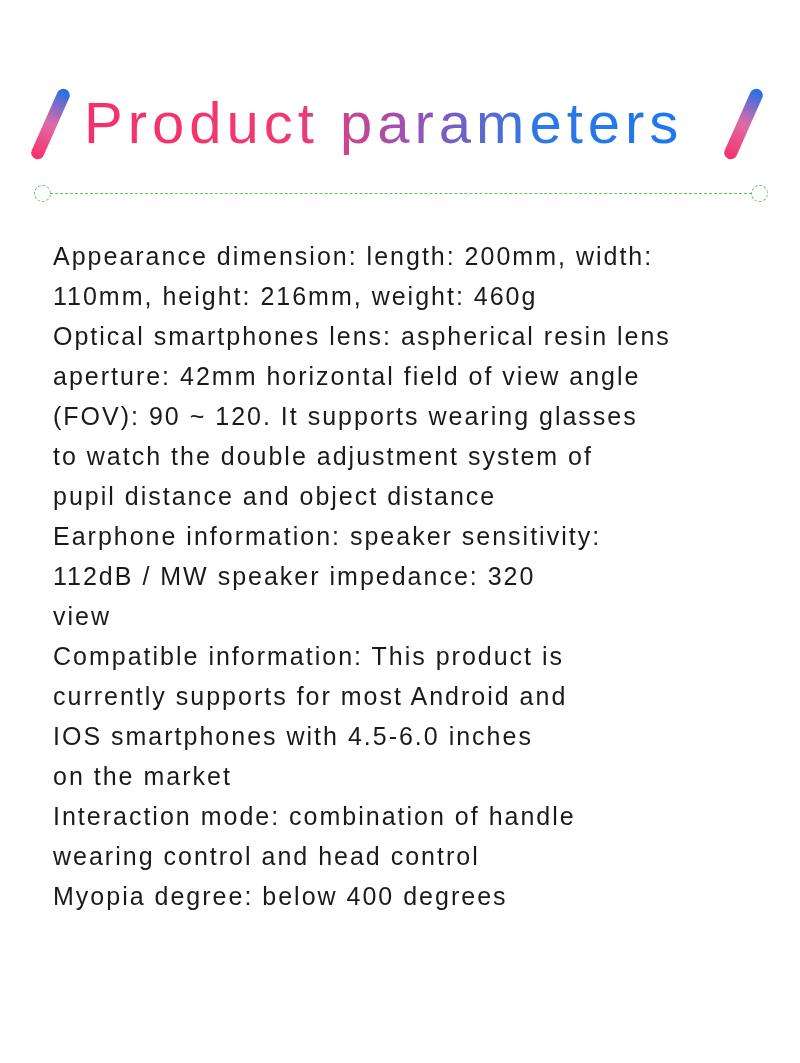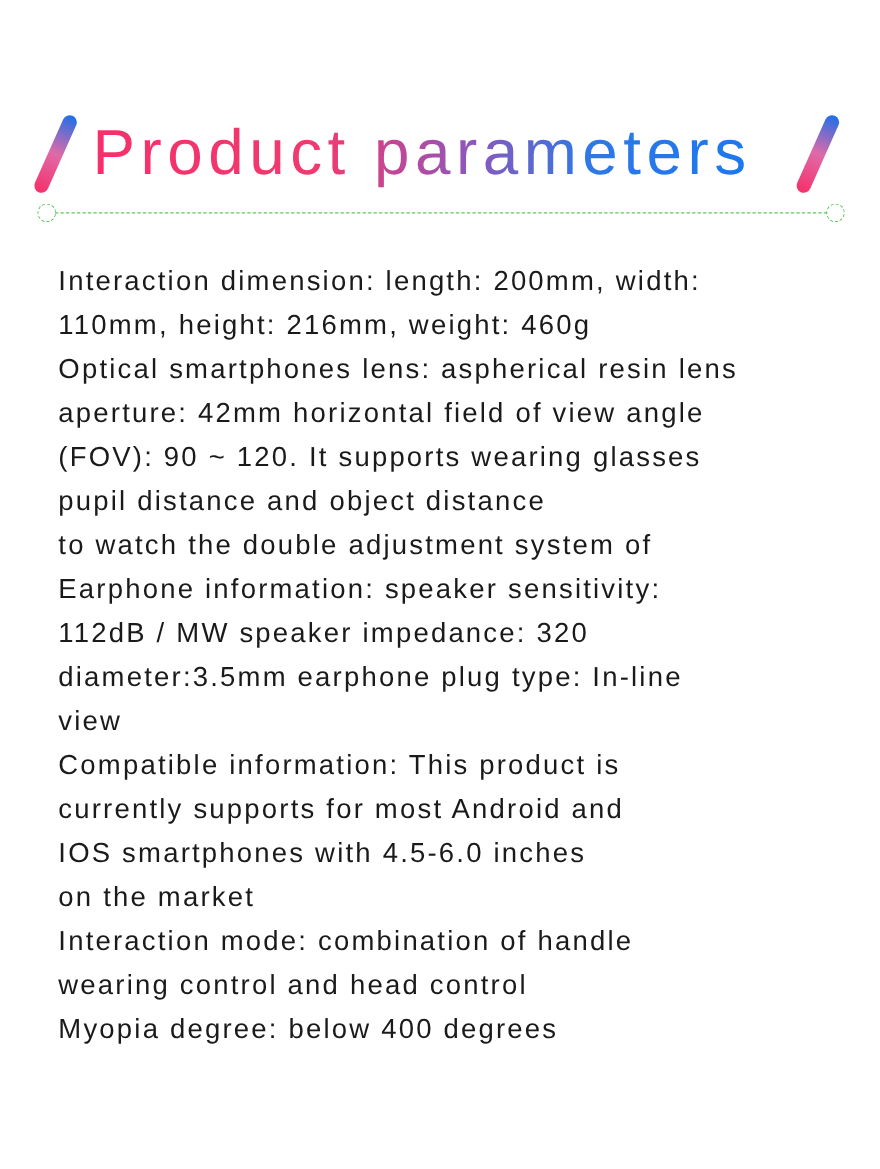--- a/index.html
+++ b/index.html
@@ -1,17 +1,17 @@
 <!DOCTYPE html>
 <html><head>
 <meta charset="utf-8">
 <style>
   html, body { margin: 0; padding: 0; background: #ffffff; }
   body { width: 800px; height: 1063px; position: relative; overflow: hidden; font-family: "Liberation Sans", sans-serif; }
-  .title-row { position: absolute; top: 104px; left: 0; width: 800px; height: 70px; }
+  .title-row { position: absolute; top: 88px; left: 0; width: 800px; height: 70px; }
   .slash { position: absolute; width: 13px; height: 76px; border-radius: 7px;
            background: linear-gradient(to top, #f5306a 0%, #e06aa8 50%, #1e6fe8 100%);
            transform: rotate(24deg); top: -2px; }
   .slash.left { left: 44px; }
   .slash.right { left: 737px; }
   .title { position: absolute; left: 84px; top: 0; font-size: 58px; letter-spacing: 5px; font-weight: normal;
            background: linear-gradient(to right, #f5306a 0%, #f03a70 35%, #9a52b4 55%, #2f78e6 75%, #1a78f0 100%);
            -webkit-background-clip: text; background-clip: text; color: transparent; line-height: 70px; white-space: nowrap; }
   .divider { position: absolute; top: 185px; left: 34px; width: 734px; height: 18px; }
   .divider .line { position: absolute; left: 16px; right: 16px; top: 8px; border-top: 1.5px dashed #5cc85c; }
@@ -30,30 +30,29 @@
   <div class="slash right"></div>
 </div>
 
 <div class="divider">
   <div class="circle l"></div>
   <div class="line"></div>
   <div class="circle r"></div>
 </div>
 
 <div class="content">
-  <p>Interaction dimension: length: 200mm, width:</p>
+  <p>Appearance dimension: length: 200mm, width:</p>
   <p>110mm, height: 216mm, weight: 460g</p>
   <p>Optical smartphones lens: aspherical resin lens</p>
   <p>aperture: 42mm horizontal field of view angle</p>
   <p>(FOV): 90 ~ 120. It supports wearing glasses</p>
+  <p>to watch the double adjustment system of</p>
   <p>pupil distance and object distance</p>
-  <p>to watch the double adjustment system of</p>
   <p>Earphone information: speaker sensitivity:</p>
   <p>112dB / MW speaker impedance: 320</p>
-  <p>diameter:3.5mm earphone plug type: In-line</p>
   <p>view</p>
   <p>Compatible information: This product is</p>
   <p>currently supports for most Android and</p>
   <p>IOS smartphones with 4.5-6.0 inches</p>
   <p>on the market</p>
   <p>Interaction mode: combination of handle</p>
   <p>wearing control and head control</p>
   <p>Myopia degree: below 400 degrees</p>
 </div>
 

